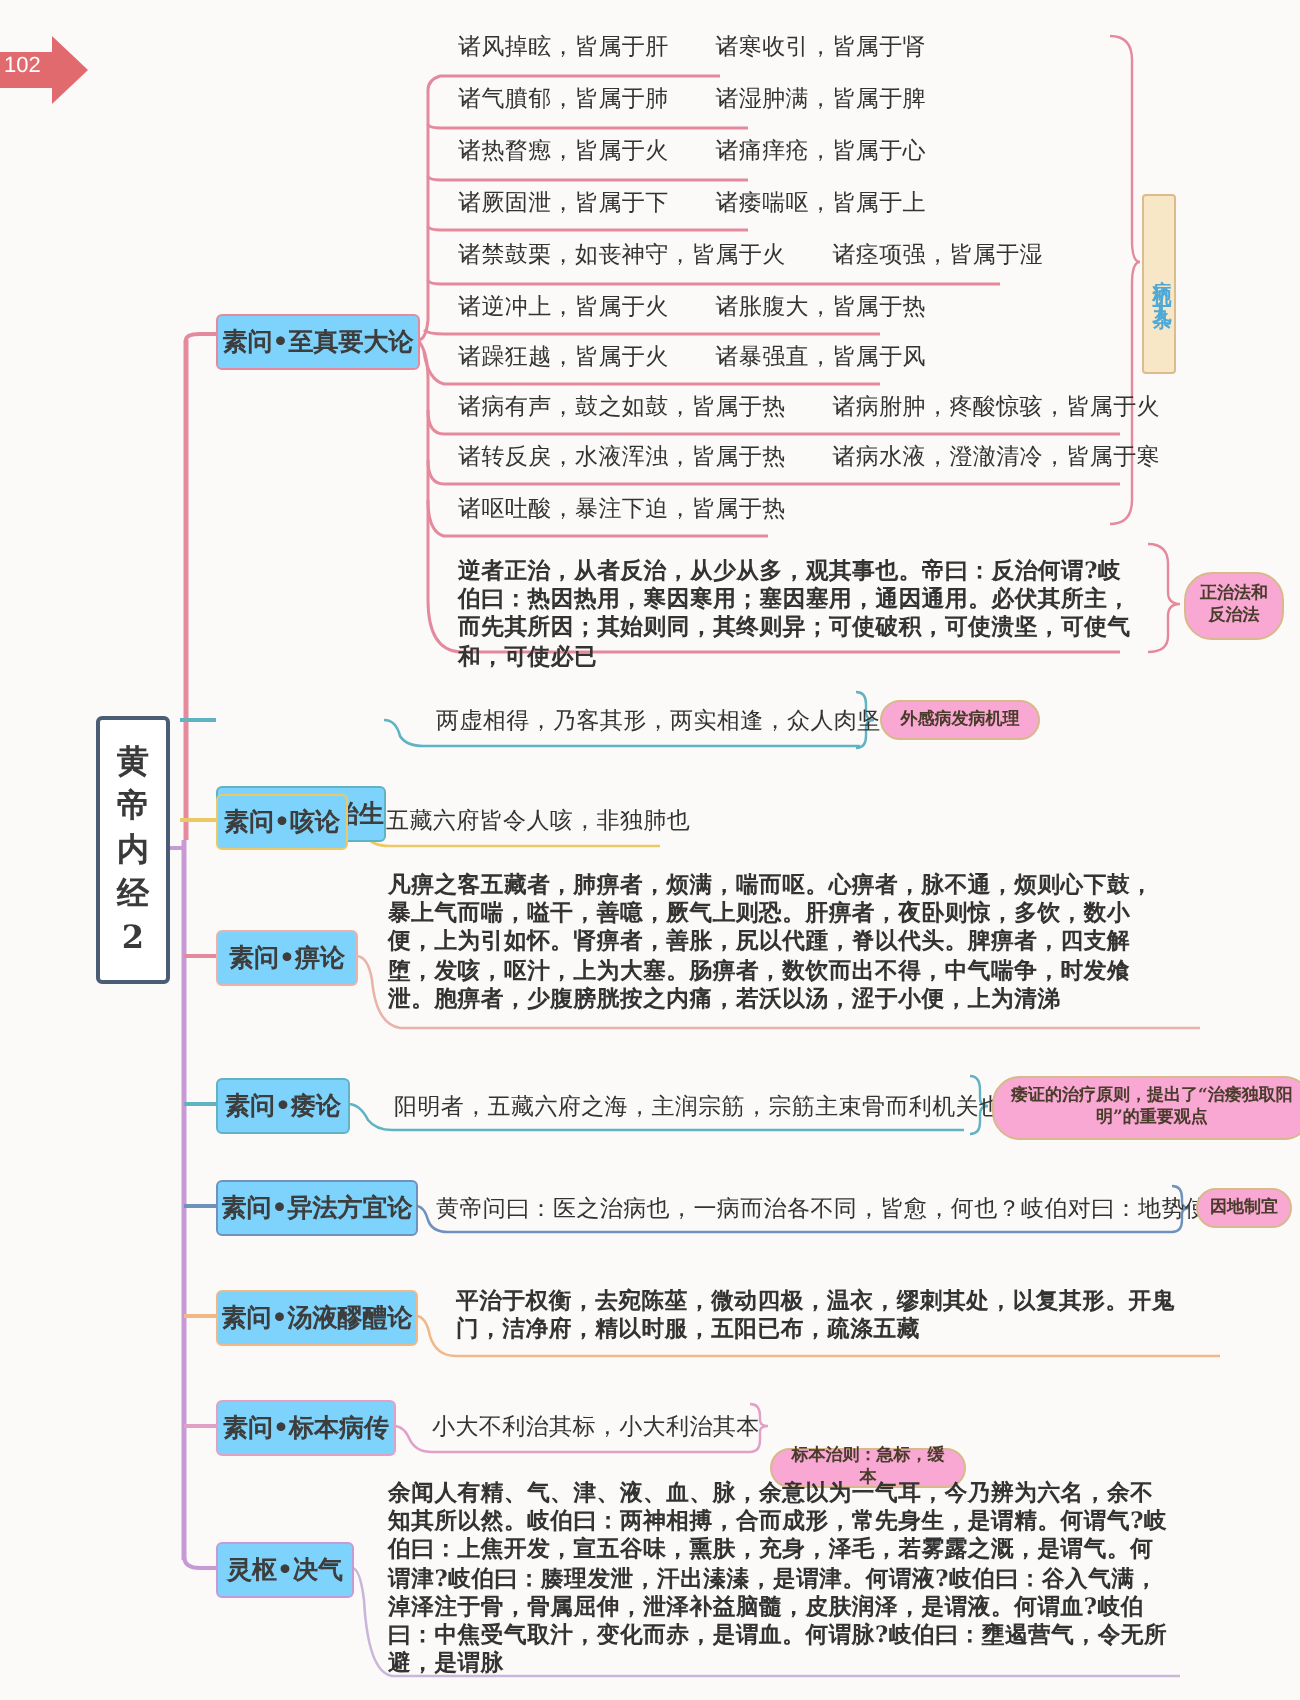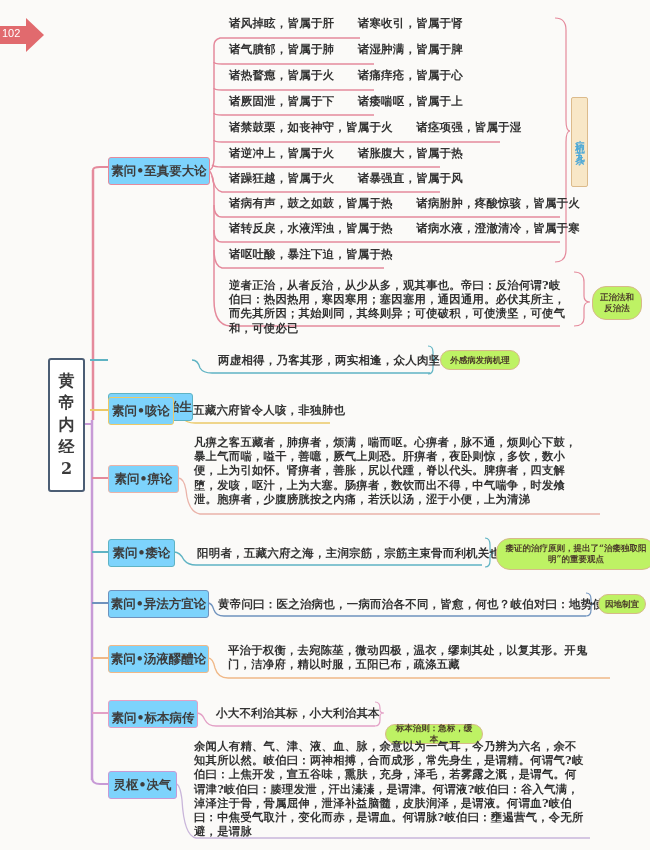--- a/index.html
+++ b/index.html
@@ -17,23 +17,23 @@
      border-top:17px solid transparent; border-bottom:17px solid transparent; border-left:18px solid #e16a6e; }
   .page-arrow .num { position:absolute; left:2px; top:9px; font-family:"Liberation Sans",sans-serif; font-size:11px; color:#fff; }
 
   
   .root { left:48px; top:358px; width:33px; height:130px; border:2.5px solid #4b5d74; border-radius:3px;
      background:#fff; display:flex; flex-direction:column; align-items:center; justify-content:center;
      font-size:16px; font-weight:bold; color:#3a3a3a; line-height:22px; }
 
   .topic { background:#7dd3fc; border:1.5px solid; border-radius:3px; font-size:12.5px; font-weight:bold;
      color:#3d3d3d; display:flex; align-items:center; justify-content:center; white-space:nowrap; height:28px; box-sizing:border-box; }
-  .leaf { font-size:11.5px; font-weight:bold; color:#333; white-space:nowrap; letter-spacing:0.2px; }
+  .leaf { font-size:11.5px; font-weight:normal; color:#333; white-space:nowrap; letter-spacing:0.2px; }
   .para { font-size:11.3px; font-weight:bold; color:#333; line-height:14.2px; letter-spacing:0.3px; }
-  .note { background:#bef264; border:1.2px solid #d7b98a; border-radius:12px; font-size:8.5px; font-weight:bold;
+  .note { background:#f9a8d4; border:1.2px solid #d7b98a; border-radius:12px; font-size:8.5px; font-weight:bold;
      color:#4a3b2a; display:flex; align-items:center; justify-content:center; text-align:center; box-sizing:border-box; padding:2px 6px; line-height:11px; }
   .vnote { background:#f8e7c7; border:1.2px solid #dcbb8c; border-radius:2px; color:#4fa9d6; font-size:9.5px;
      font-weight:bold; writing-mode:vertical-rl; text-orientation:upright; display:flex; align-items:center; justify-content:center; letter-spacing:4px; box-sizing:border-box; }
   svg.conn { position:absolute; left:0; top:0; overflow:visible; pointer-events:none; }
 </style>
 </head>
 <body>
 
 <div class="abs page-arrow">
   <div class="body"></div>
@@ -149,21 +149,21 @@
   <span>素问•异法方宜论</span>
 </div>
 <div class="abs leaf" style="left:218px;top:597px;">黄帝问曰：医之治病也，一病而治各不同，皆愈，何也？岐伯对曰：地势使然也</div>
 <div class="abs note" style="left:598px;top:594px;width:48px;height:20px;">因地制宜</div>
 
 <div class="abs topic" style="left:108px;top:645px;width:101px;border-color:#f0b887;">
   <span>素问•汤液醪醴论</span>
 </div>
 <div class="abs para" style="left:228px;top:643px;width:360px;">平治于权衡，去宛陈莝，微动四极，温衣，缪刺其处，以复其形。开鬼门，洁净府，精以时服，五阳已布，疏涤五藏</div>
 
-<div class="abs topic" style="left:108px;top:700px;width:90px;border-color:#e3a0c6;align-items:flex-end;">
+<div class="abs topic" style="left:108px;top:700px;width:90px;border-color:#e3a0c6;">
   <span>素问•标本病传</span>
 </div>
 <div class="abs leaf" style="left:216px;top:706px;">小大不利治其标，小大利治其本</div>
 <div class="abs note" style="left:385px;top:724px;width:98px;height:20px;">标本治则：急标，缓本</div>
 
 <div class="abs topic" style="left:108px;top:771px;width:69px;border-color:#c79ad6;">
   <span>灵枢•决气</span>
 </div>
 <div class="abs para" style="left:194px;top:739px;width:390px;">余闻人有精、气、津、液、血、脉，余意以为一气耳，今乃辨为六名，余不知其所以然。岐伯曰：两神相搏，合而成形，常先身生，是谓精。何谓气?岐伯曰：上焦开发，宣五谷味，熏肤，充身，泽毛，若雾露之溉，是谓气。何谓津?岐伯曰：腠理发泄，汗出溱溱，是谓津。何谓液?岐伯曰：谷入气满，淖泽注于骨，骨属屈伸，泄泽补益脑髓，皮肤润泽，是谓液。何谓血?岐伯曰：中焦受气取汁，变化而赤，是谓血。何谓脉?岐伯曰：壅遏营气，令无所避，是谓脉</div>
 

